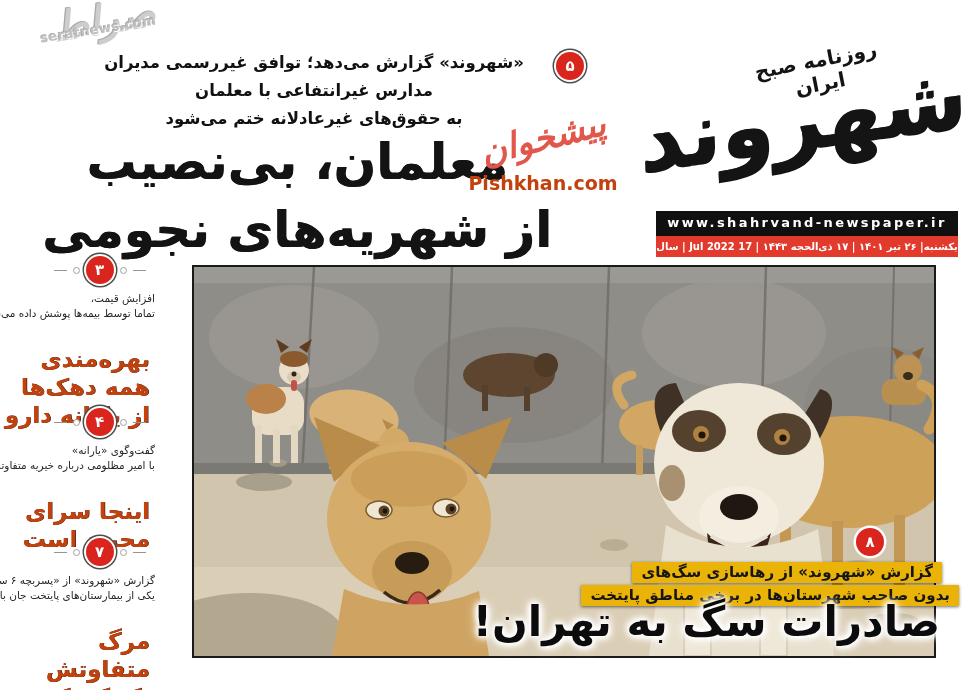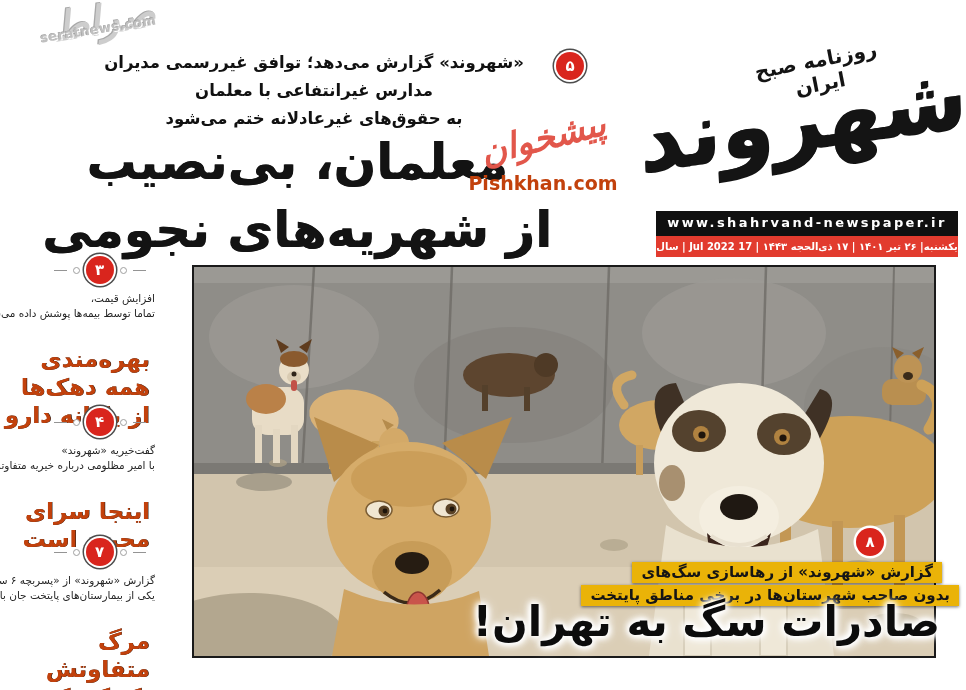--- a/index.html
+++ b/index.html
@@ -122,21 +122,21 @@
 
   <div class="sb" style="top:408px;">
     <div class="badge-row">
       <span class="fl-line"></span>
       <span class="fl-dot"></span>
       <span class="badge">۴</span>
       <span class="fl-dot"></span>
       <span class="fl-line"></span>
     </div>
     <div class="sb-kicker rtl">
-      <div>گفت‌خیریه «شهروند»</div>
+      <div>گفت‌وگوی «یارانه»</div>
       <div>با امیر مظلومی درباره خیریه متفاوتش</div>
     </div>
     <div class="sb-headline rtl">
       <div>اینجا سرای</div>
       <div>محبت است</div>
     </div>
   </div>
 
   <div class="sb" style="top:538px;">
     <div class="badge-row">

